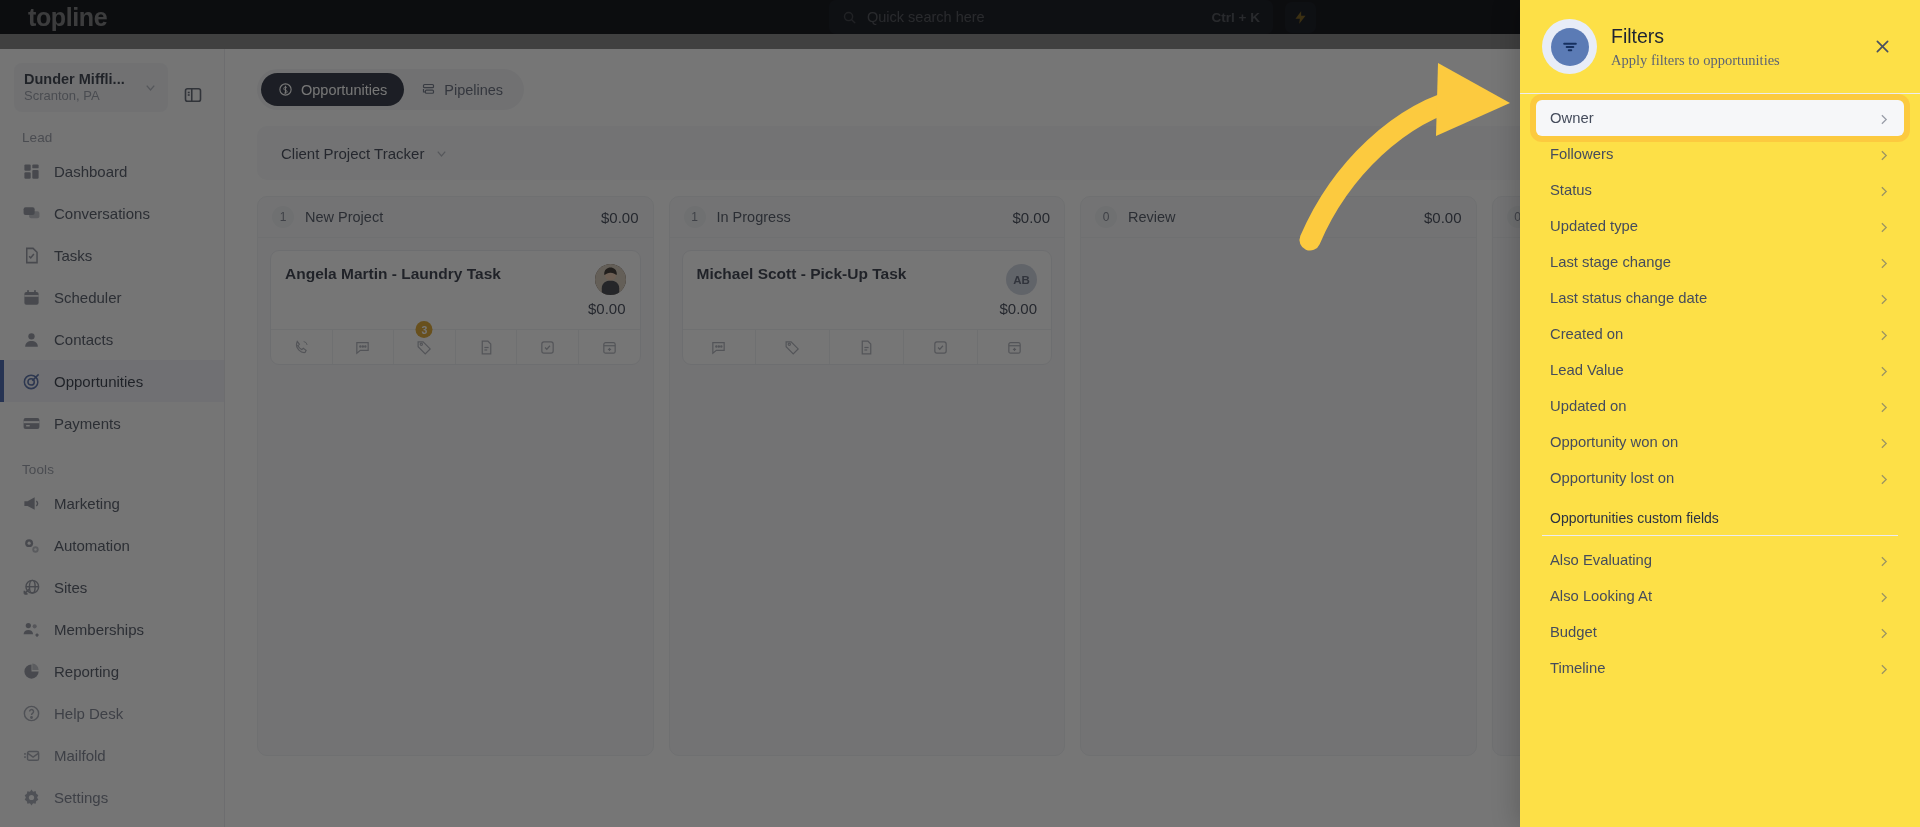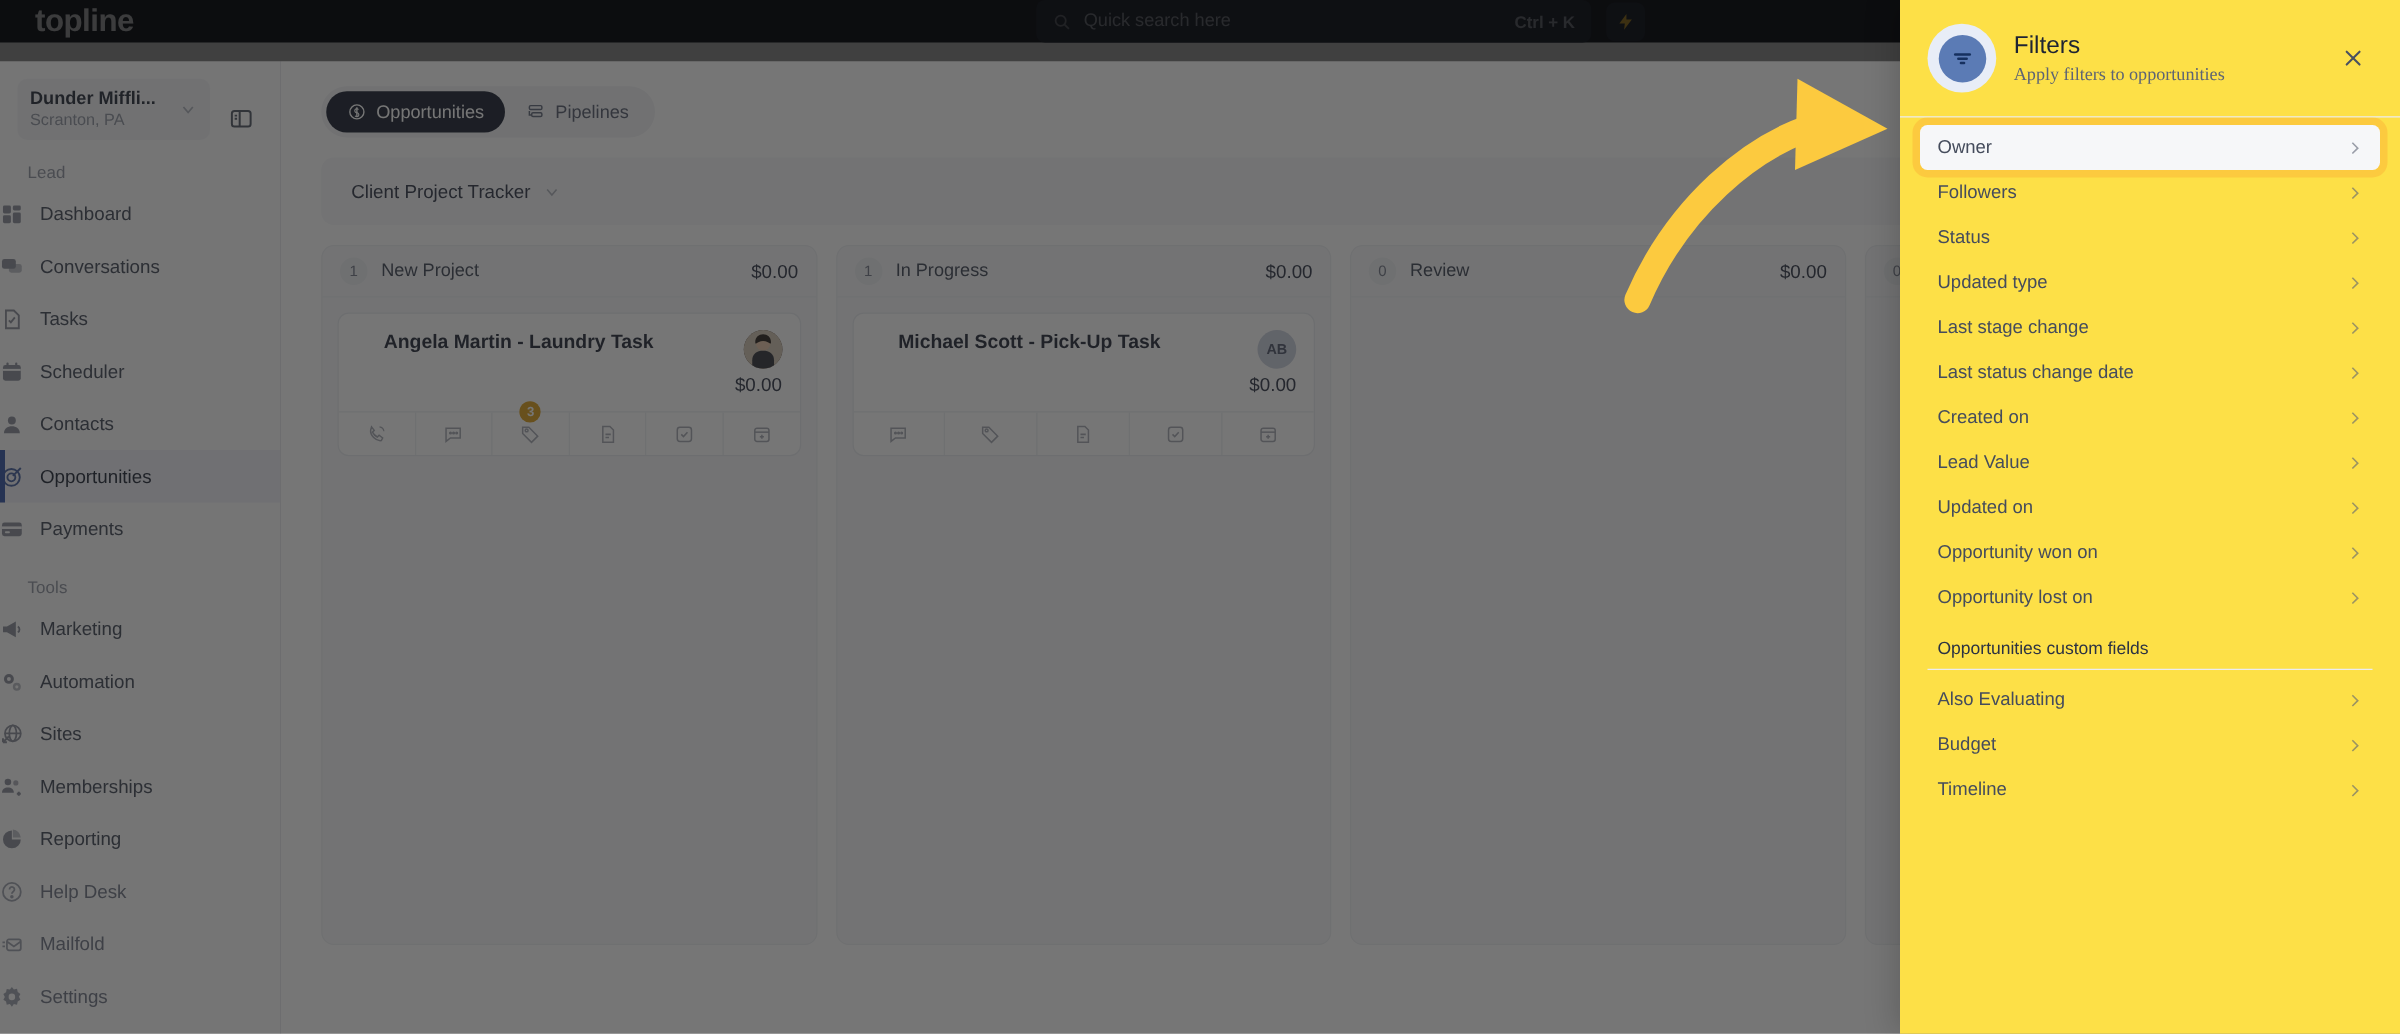--- a/index.html
+++ b/index.html
@@ -65,21 +65,21 @@
   .panel-toggle {
     width: 34px; height: 34px; border-radius: 8px;
     display: flex; align-items: center; justify-content: center;
   }
 
   .nav-section-label {
     font-size: 13.5px; color: #8c919d; padding: 18px 0 5px 22px; letter-spacing: .1px;
   }
   .nav-item {
     height: 42px; display: flex; align-items: center; gap: 13px;
-    position: relative; color: #3d4453; font-size: 15px;
+    padding-left: 22px; position: relative; color: #3d4453; font-size: 15px;
   }
   .nav-item .nav-ico { width: 19px; height: 19px; flex: 0 0 19px; opacity: .72; }
   .nav-item.active { background: #eef0f6; color: #1a2030; font-weight: 500; }
   .nav-item.active::before {
     content: ""; position: absolute; left: 0; top: 0; bottom: 0; width: 4px;
     background: #2f4fa3;
   }
   .nav-item.active .nav-ico { opacity: 1; }
   .nav-item.muted { color: #6c7282; }
 
@@ -134,21 +134,21 @@
   }
   .col-title { flex: 1; font-size: 14.5px; color: #3b4252; }
   .col-amount { font-size: 15px; color: #2a3142; }
 
   .card {
     margin: 12px; background: #ffffff; border: 1px solid #e8eaee; border-radius: 9px;
   }
   .card-body { padding: 13px 14px 12px 14px; }
   .card-top { display: flex; align-items: flex-start; gap: 10px; }
   .card-title {
-    flex: 1; font-size: 15.5px; font-weight: 700; color: #1d2433; line-height: 1.3; margin-left: 22px;
+    flex: 1; font-size: 15.5px; font-weight: 700; color: #1d2433; line-height: 1.3;
   }
   .avatar {
     width: 31px; height: 31px; border-radius: 50%; flex: 0 0 31px;
     background: #c9cfdd; display: flex; align-items: center; justify-content: center;
     font-size: 11.5px; color: #4a5268; font-weight: 600; overflow: hidden;
   }
   .avatar.photo { background: #6c5a4a; }
   .card-amount { text-align: right; font-size: 15px; color: #2a3142; margin-top: 5px; }
   .card-actions { display: flex; border-top: 1px solid #eceef1; }
   .act {
@@ -723,20 +723,26 @@
     <div class="fp-group-label">Opportunities custom fields</div>
     <div class="fp-divider"></div>
 
     <div class="fp-row">
       <span class="fp-row-label">Also Evaluating</span>
       <span class="fp-chev"><svg viewBox="0 0 24 24" fill="none" stroke="#5c6373" stroke-width="2.4">
             <polyline points="9,4 17,12 9,20"></polyline>
           </svg></span>
     </div>
     <div class="fp-row">
+      <span class="fp-row-label">Also Looking At</span>
+      <span class="fp-chev"><svg viewBox="0 0 24 24" fill="none" stroke="#5c6373" stroke-width="2.4">
+            <polyline points="9,4 17,12 9,20"></polyline>
+          </svg></span>
+    </div>
+    <div class="fp-row">
       <span class="fp-row-label">Budget</span>
       <span class="fp-chev"><svg viewBox="0 0 24 24" fill="none" stroke="#5c6373" stroke-width="2.4">
             <polyline points="9,4 17,12 9,20"></polyline>
           </svg></span>
     </div>
     <div class="fp-row">
       <span class="fp-row-label">Timeline</span>
       <span class="fp-chev"><svg viewBox="0 0 24 24" fill="none" stroke="#5c6373" stroke-width="2.4">
             <polyline points="9,4 17,12 9,20"></polyline>
           </svg></span>

